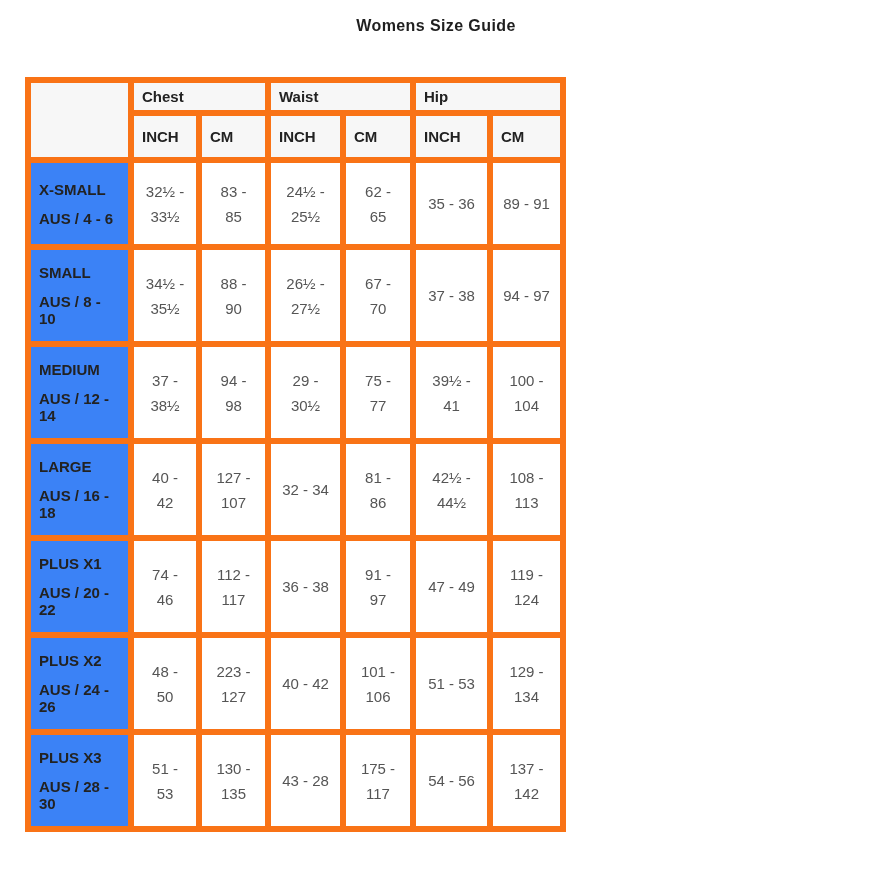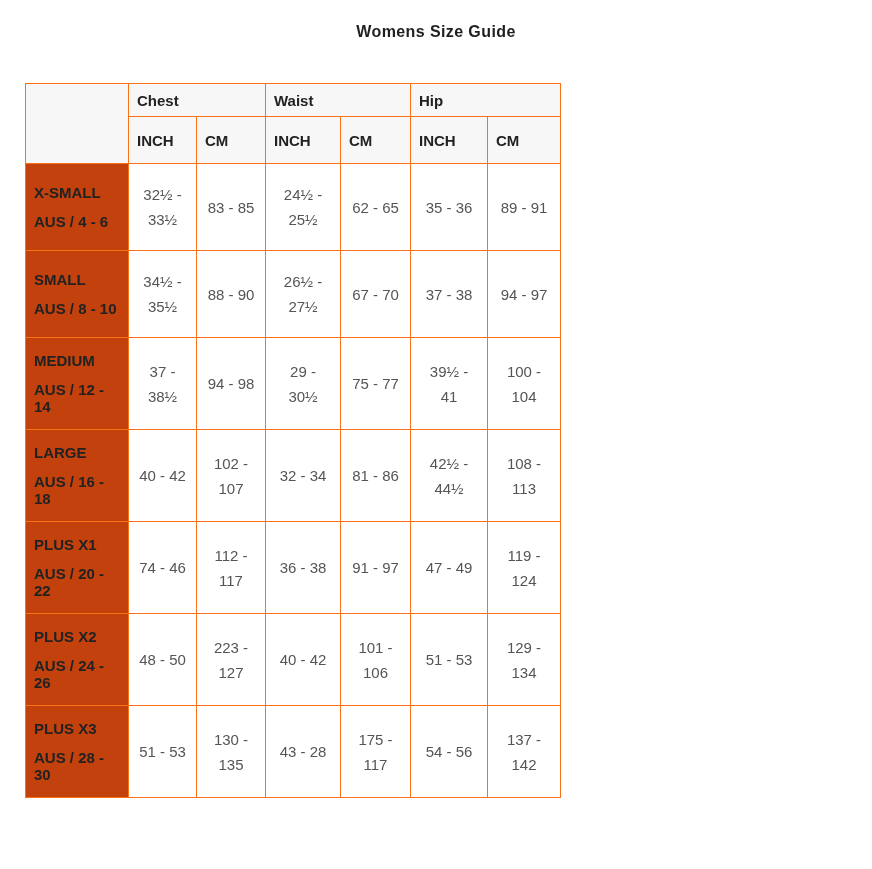--- a/index.html
+++ b/index.html
@@ -10,54 +10,54 @@
   }
   .page {
     width: 872px;
     height: 869px;
     background: #ffffff;
     overflow: hidden;
     position: relative;
   }
   .title {
     margin: 0;
-    padding-top: 23px;
+    padding-top: 17px;
     text-align: center;
     font-size: 16px;
     font-weight: bold;
     color: #1f1f1f;
     letter-spacing: 0.4px;
   }
   table.size-guide {
     border-collapse: collapse;
     table-layout: fixed;
     margin: 42px 0 0 25px;
     width: 535px;
   }
   .size-guide th, .size-guide td {
-    border: 1px solid #f97316;
+    border: 6px solid #f97316;
     font-size: 15px;
     vertical-align: middle;
     box-sizing: border-box;
   }
   .size-guide thead tr.group-row    { height: 33px; }
   .size-guide thead tr.unit-row     { height: 47px; }
   .size-guide thead th {
     background: #f7f7f7;
     color: #222222;
     font-weight: bold;
     text-align: left;
     padding: 0 8px;
   }
   .size-guide th.corner {
     background: #f7f7f7;
   }
   .size-guide tbody tr { height: 87px; }
   .size-guide tbody th.size-cell {
-    background: #c2410c;
+    background: #3b82f6;
     color: #222222;
     font-weight: bold;
     text-align: left;
     padding: 14px 8px;
   }
   .size-cell .size-aus { margin-top: 12px; }
   .size-guide td.val {
     text-align: center;
     color: #555555;
     font-weight: normal;
@@ -135,21 +135,21 @@
         <td class="val">75 - 77</td>
         <td class="val">39½ - 41</td>
         <td class="val">100 - 104</td>
       </tr>
       <tr>
         <th class="size-cell">
           <div class="size-name">LARGE</div>
           <div class="size-aus">AUS / 16 - 18</div>
         </th>
         <td class="val">40 - 42</td>
-        <td class="val">102 - 107</td>
+        <td class="val">127 - 107</td>
         <td class="val">32 - 34</td>
         <td class="val">81 - 86</td>
         <td class="val">42½ - 44½</td>
         <td class="val">108 - 113</td>
       </tr>
       <tr>
         <th class="size-cell">
           <div class="size-name">PLUS X1</div>
           <div class="size-aus">AUS / 20 - 22</div>
         </th>

